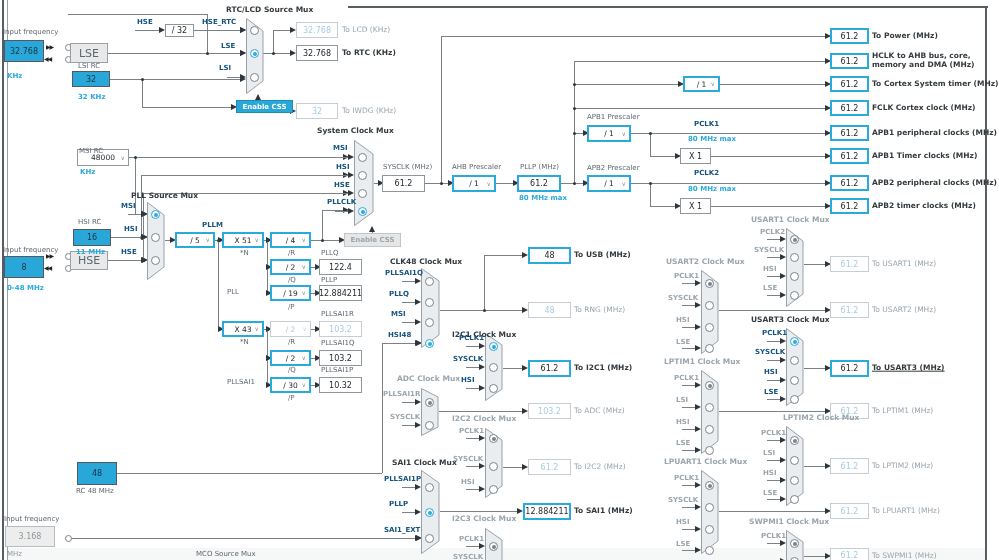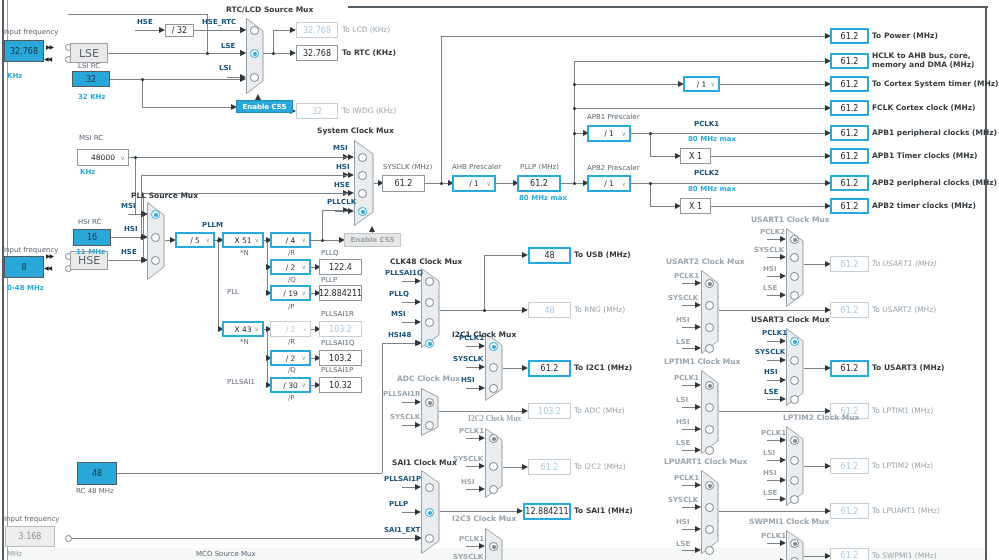--- a/index.html
+++ b/index.html
@@ -560,21 +560,21 @@
         <div class="rdot"></div>
       </div>
       <div class="ln" style="left: 767px; top: 543px; width: 15px; height: 1px;"></div>
       <div class="arr-r" style="left: 780px; top: 540px;"></div>
       <div class="radio" style="left: 790px; top: 557px;"></div>
       <div class="arr-r" style="left: 780px; top: 558px;"></div>
       <div class="lbl s-sec" style="left: 3px; top: 32px; white-space: nowrap;">Input frequency</div>
       <div class="lbl s-cyan" style="left: 7px; top: 76px; white-space: nowrap;">KHz</div>
       <div class="lbl s-sec" style="left: 78px; top: 66px; white-space: nowrap;">LSI RC</div>
       <div class="lbl s-cyan" style="left: 78px; top: 97px; white-space: nowrap;">32 KHz</div>
-      <div class="lbl s-sec" style="left: 79px; top: 138px; white-space: nowrap;">MSI RC</div>
+      <div class="lbl s-sec" style="left: 79px; top: 151px; white-space: nowrap;">MSI RC</div>
       <div class="lbl s-cyan" style="left: 80px; top: 172px; white-space: nowrap;">KHz</div>
       <div class="lbl s-sec" style="left: 78px; top: 222px; white-space: nowrap;">HSI RC</div>
       <div class="lbl s-cyan" style="left: 76px; top: 252px; white-space: nowrap;">11 MHz</div>
       <div class="lbl s-sec" style="left: 3px; top: 250px; white-space: nowrap;">Input frequency</div>
       <div class="lbl s-cyan" style="left: 7px; top: 288px; white-space: nowrap;">0-48 MHz</div>
       <div class="lbl s-sec" style="left: 76px; top: 491px; white-space: nowrap;">RC 48 MHz</div>
       <div class="lbl s-sec" style="left: 4px; top: 519px; white-space: nowrap;">Input frequency</div>
       <div class="lbl s-gray2" style="left: 7px; top: 554px; white-space: nowrap;">MHz</div>
       <div class="lbl s-title" style="left: 226px; top: 10px; white-space: nowrap;">RTC/LCD Source Mux</div>
       <div class="lbl s-navy" style="left: 137px; top: 22px; white-space: nowrap;">HSE</div>
@@ -621,21 +621,21 @@
       <div class="lbl s-navy" style="left: 389px; top: 294px; white-space: nowrap;">PLLQ</div>
       <div class="lbl s-navy" style="left: 391px; top: 314px; white-space: nowrap;">MSI</div>
       <div class="lbl s-navy" style="left: 388px; top: 335px; white-space: nowrap;">HSI48</div>
       <div class="lbl s-title" style="left: 452px; top: 319px; white-space: nowrap; margin-top: 16px;">I2C1 Clock Mux</div>
       <div class="lbl s-navy" style="left: 459px; top: 338px; white-space: nowrap;">PCLK1</div>
       <div class="lbl s-navy" style="left: 453px; top: 359px; white-space: nowrap;">SYSCLK</div>
       <div class="lbl s-navy" style="left: 461px; top: 380px; white-space: nowrap;">HSI</div>
       <div class="lbl s-titleg" style="left: 397px; top: 379px; white-space: nowrap;">ADC Clock Mux</div>
       <div class="lbl s-gray" style="left: 383px; top: 394px; white-space: nowrap;">PLLSAI1R</div>
       <div class="lbl s-gray" style="left: 390px; top: 417px; white-space: nowrap;">SYSCLK</div>
-      <div class="lbl s-titleg" style="left: 468px; top: 419px; white-space: nowrap; font-family: Liberation Serif, serif;">I2C2 Clock Mux</div>
+      <div class="lbl s-titleg" style="left: 452px; top: 419px; white-space: nowrap;">I2C2 Clock Mux</div>
       <div class="lbl s-gray" style="left: 459px; top: 431px; white-space: nowrap;">PCLK1</div>
       <div class="lbl s-gray" style="left: 453px; top: 459px; white-space: nowrap;">SYSCLK</div>
       <div class="lbl s-gray" style="left: 461px; top: 482px; white-space: nowrap;">HSI</div>
       <div class="lbl s-title" style="left: 392px; top: 463px; white-space: nowrap;">SAI1 Clock Mux</div>
       <div class="lbl s-navy" style="left: 384px; top: 479px; white-space: nowrap;">PLLSAI1P</div>
       <div class="lbl s-navy" style="left: 389px; top: 504px; white-space: nowrap;">PLLP</div>
       <div class="lbl s-navy" style="left: 384px; top: 530px; white-space: nowrap;">SAI1_EXT</div>
       <div class="lbl s-titleg" style="left: 452px; top: 519px; white-space: nowrap;">I2C3 Clock Mux</div>
       <div class="lbl s-gray" style="left: 459px; top: 539px; white-space: nowrap;">PCLK1</div>
       <div class="lbl s-gray" style="left: 453px; top: 557px; white-space: nowrap;">SYSCLK</div>
@@ -683,23 +683,23 @@
       <div class="lbl s-out" style="left: 872px; top: 133px; white-space: nowrap;">APB1 peripheral clocks (MHz)</div>
       <div class="lbl s-out" style="left: 872px; top: 156px; white-space: nowrap;">APB1 Timer clocks (MHz)</div>
       <div class="lbl s-out" style="left: 872px; top: 183px; white-space: nowrap;">APB2 peripheral clocks (MHz)</div>
       <div class="lbl s-out" style="left: 872px; top: 206px; white-space: nowrap;">APB2 timer clocks (MHz)</div>
       <div class="lbl s-out" style="left: 574px; top: 255px; white-space: nowrap;">To USB (MHz)</div>
       <div class="lbl s-outd" style="left: 574px; top: 310px; white-space: nowrap;">To RNG (MHz)</div>
       <div class="lbl s-out" style="left: 574px; top: 368px; white-space: nowrap;">To I2C1 (MHz)</div>
       <div class="lbl s-outd" style="left: 574px; top: 411px; white-space: nowrap;">To ADC (MHz)</div>
       <div class="lbl s-outd" style="left: 574px; top: 467px; white-space: nowrap;">To I2C2 (MHz)</div>
       <div class="lbl s-out" style="left: 574px; top: 511px; white-space: nowrap;">To SAI1 (MHz)</div>
-      <div class="lbl s-outd" style="left: 872px; top: 264px; white-space: nowrap; font-style: italic;">To USART1 (MHz)</div>
+      <div class="lbl s-outd" style="left: 872px; top: 264px; white-space: nowrap;">To USART1 (MHz)</div>
       <div class="lbl s-outd" style="left: 872px; top: 310px; white-space: nowrap;">To USART2 (MHz)</div>
-      <div class="lbl s-out" style="left: 872px; top: 368px; white-space: nowrap;">To USART3 (MHz)</div>
+      <div class="lbl s-out" style="left: 872px; top: 368px; white-space: nowrap; text-decoration: underline;">To USART3 (MHz)</div>
       <div class="lbl s-outd" style="left: 872px; top: 411px; white-space: nowrap;">To LPTIM1 (MHz)</div>
       <div class="lbl s-outd" style="left: 872px; top: 466px; white-space: nowrap;">To LPTIM2 (MHz)</div>
       <div class="lbl s-outd" style="left: 872px; top: 511px; white-space: nowrap;">To LPUART1 (MHz)</div>
       <div class="lbl s-outd" style="left: 872px; top: 556px; white-space: nowrap;">To SWPMI1 (MHz)</div>
       <div style="left: 220px; top: 226px; width: 98px; height: 88px; position: absolute; background: rgb(217, 231, 243); z-index: -1;"></div>
       <div style="left: 220px; top: 314px; width: 98px; height: 92px; position: absolute; background: rgb(217, 231, 243); z-index: -1;"></div>
     </div>
 </div>
 
 </body></html>

